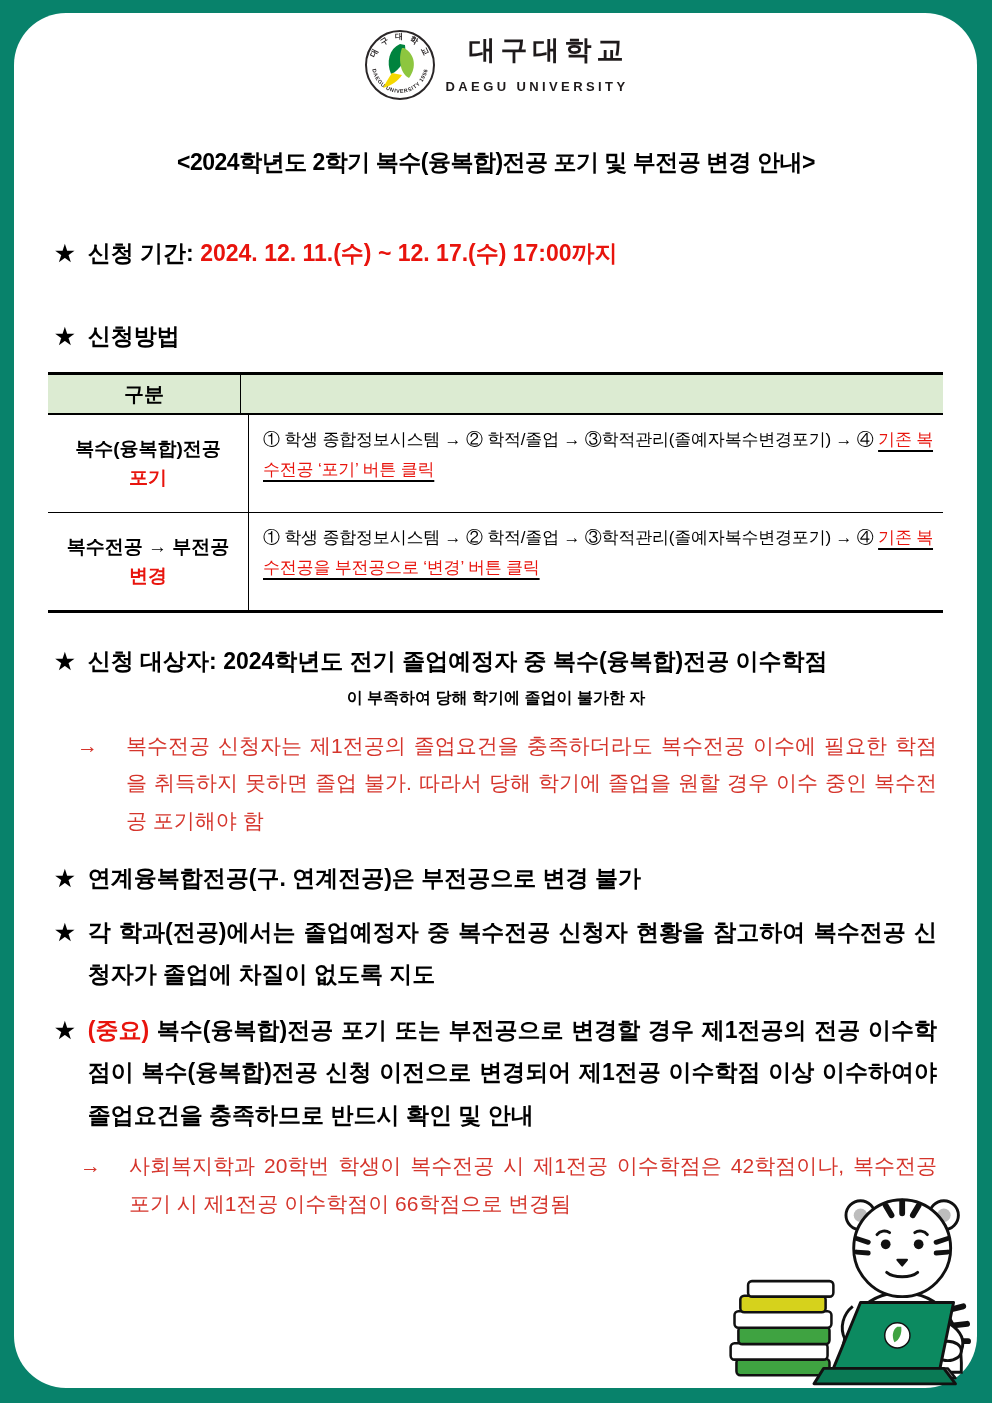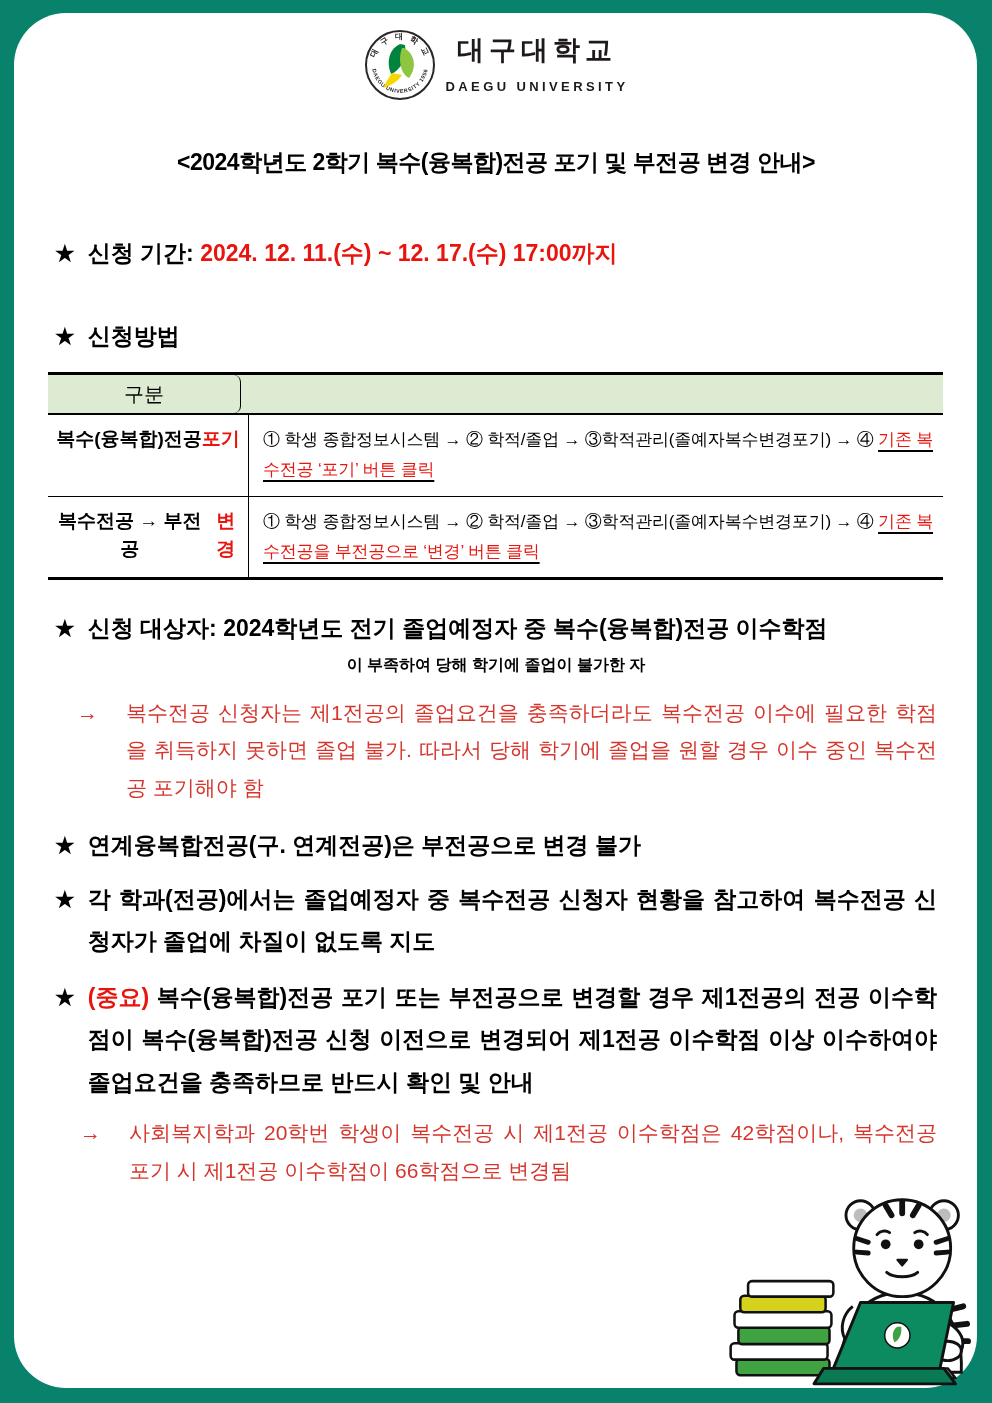--- a/index.html
+++ b/index.html
@@ -19,21 +19,21 @@
   .content{
     position:relative;
     padding:12px 40px 0 41px;
     color:#000;
   }
   
   .logo-row{
     display:flex;align-items:center;justify-content:center;
     gap:10px;margin-top:2px;height:76px;
   }
-  .logo-text{display:flex;flex-direction:column;align-items:center;line-height:1.05;}
+  .logo-text{display:flex;flex-direction:column;align-items:flex-end;line-height:1.05;}
   .logo-kr{font-size:27px;font-weight:bold;letter-spacing:5px;color:#1e1a1b;}
   .logo-en{font-size:13px;font-weight:bold;letter-spacing:3.4px;color:#1e1a1b;margin-top:16px;}
   
   .title{
     margin-top:44px;
     text-align:center;
     font-size:23px;
     font-weight:bold;
     letter-spacing:-0.5px;
     white-space:nowrap;
@@ -87,30 +87,30 @@
     align-items:center;
   }
   .mtable .trow{
     display:flex;
     align-items:stretch;
   }
   .mtable .trow + .trow{border-top:1.5px solid #000;}
   .cell-cat{
     flex:0 0 192px;
     border-right:1.5px solid #000;
-    display:flex;align-items:flex-start;justify-content:center;
+    display:flex;flex-direction:column;align-items:center;justify-content:center;
     text-align:center;
     font-size:19px;font-weight:bold;
     line-height:1.5;
-    padding:10px 4px;
+    padding:20px 4px;
   }
   .cell-head1{
     flex:0 0 192px;border-right:1.5px solid #000;
     display:flex;align-items:center;justify-content:center;
-    font-size:20px;font-weight:normal;height:100%;border-radius:7px;
+    font-size:20px;font-weight:bold;height:100%;
   }
   .cell-head2{
     flex:1;display:flex;align-items:center;justify-content:center;
     font-size:20px;font-weight:bold;height:100%;
   }
   .cell-steps{
     flex:1;
     font-size:17px;
     font-weight:normal;
     line-height:1.75;

